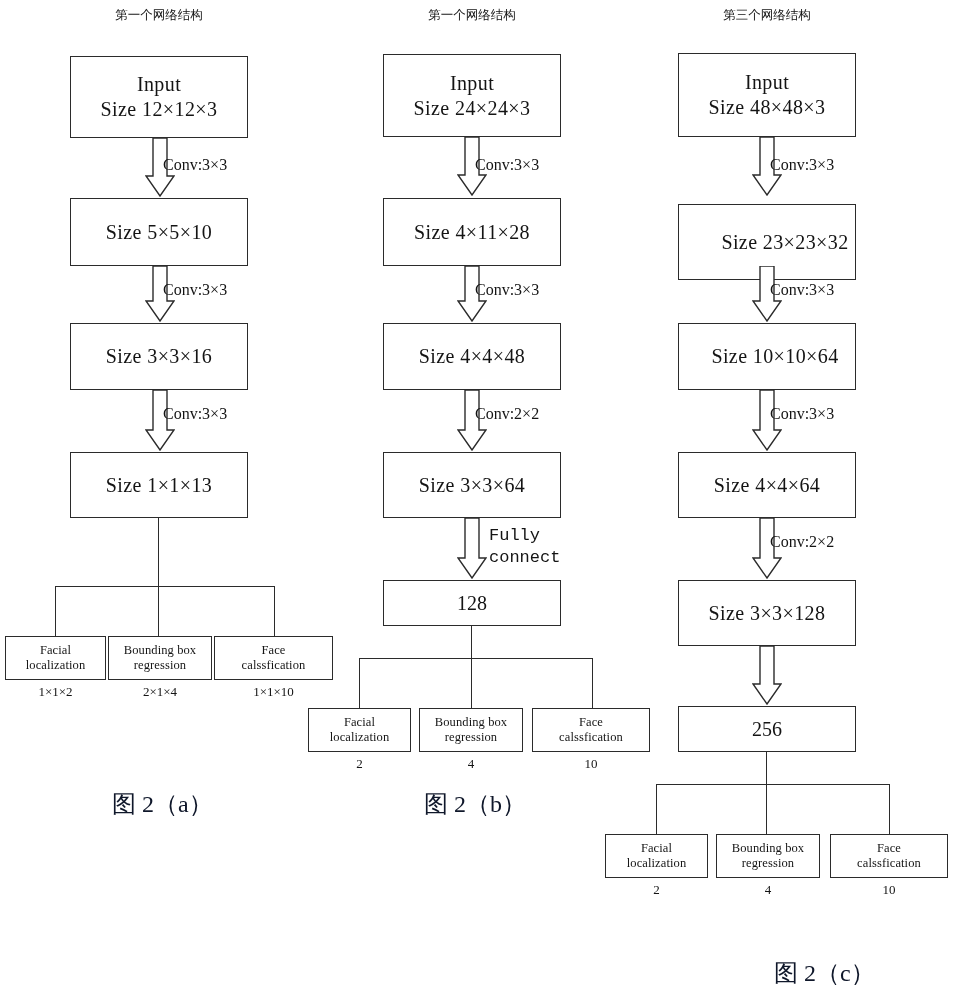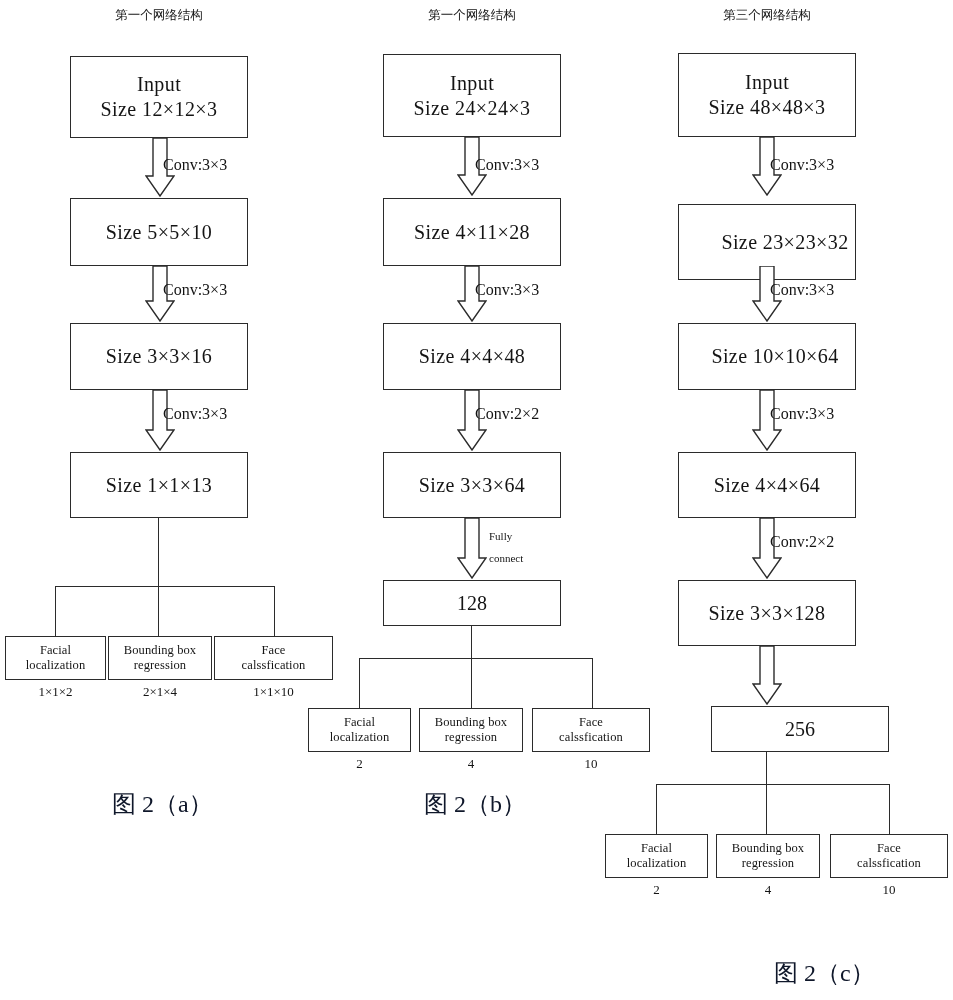--- a/index.html
+++ b/index.html
@@ -33,21 +33,21 @@
     font-size:12.5px;line-height:15px;letter-spacing:.1px;
     font-family:"Liberation Serif","DejaVu Serif",serif;
   }
 
   
   .conv-label{
     position:absolute;white-space:nowrap;
     font-size:16px;line-height:19px;color:#141414;
     font-family:"Liberation Serif","DejaVu Serif",serif;
   }
-  .conv-label.two{font-family:Liberation Serif, serif;font-size:11px;line-height:22px;}
+  .conv-label.two{font-family:Liberation Mono, monospace;font-size:17px;line-height:22px;}
 
   
   .dim{
     position:absolute;white-space:nowrap;text-align:center;
     font-size:13px;line-height:15px;color:#141414;
   }
 
   
   .fig-cap{
     position:absolute;white-space:nowrap;
@@ -257,21 +257,21 @@
   <div class="node big" style="left:678px;top:580px;width:178px;height:66px;">
     <span class="l1">Size 3×3×128</span>
   </div>
 
   <div class="blockarrow" style="left:752px;top:646px;">
     <svg width="30" height="60" viewBox="0 0 30 60">
       <path d="M8,0 L22,0 L22,38 L29,38 L15,58 L1,38 L8,38 Z" fill="#ffffff" stroke="#2b2b2b" stroke-width="1.4"></path>
     </svg>
   </div>
 
-  <div class="node num" style="left:678px;top:706px;width:178px;height:46px;margin-left:33px;">
+  <div class="node num" style="left:678px;top:706px;width:178px;height:46px;">
     <span class="l1">256</span>
   </div>
 
   <div class="connector" style="left:766px;top:752px;width:1.4px;height:33px;"></div>
   <div class="connector" style="left:656px;top:784px;width:234px;height:1.4px;"></div>
   <div class="connector" style="left:656px;top:784px;width:1.4px;height:50px;"></div>
   <div class="connector" style="left:766px;top:784px;width:1.4px;height:50px;"></div>
   <div class="connector" style="left:889px;top:784px;width:1.4px;height:50px;"></div>
 
   <div class="node leaf" style="left:605px;top:834px;width:103px;height:44px;">

